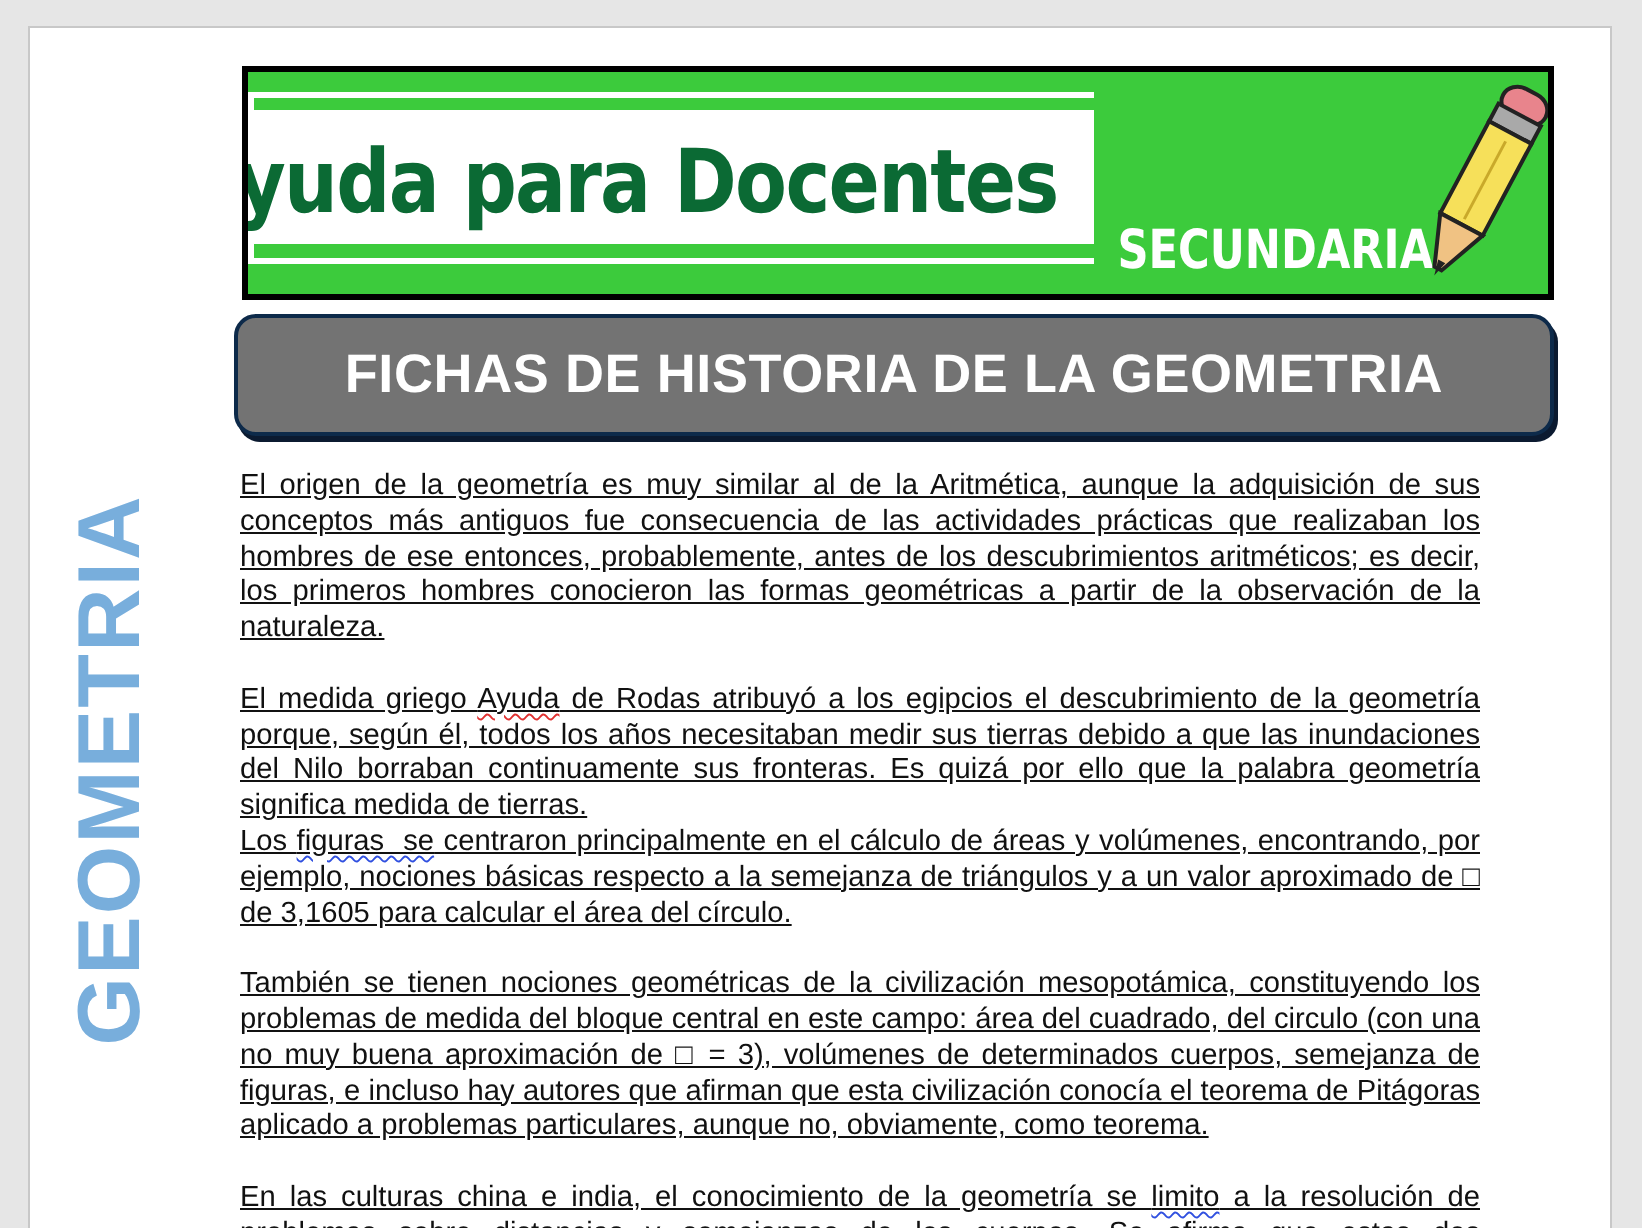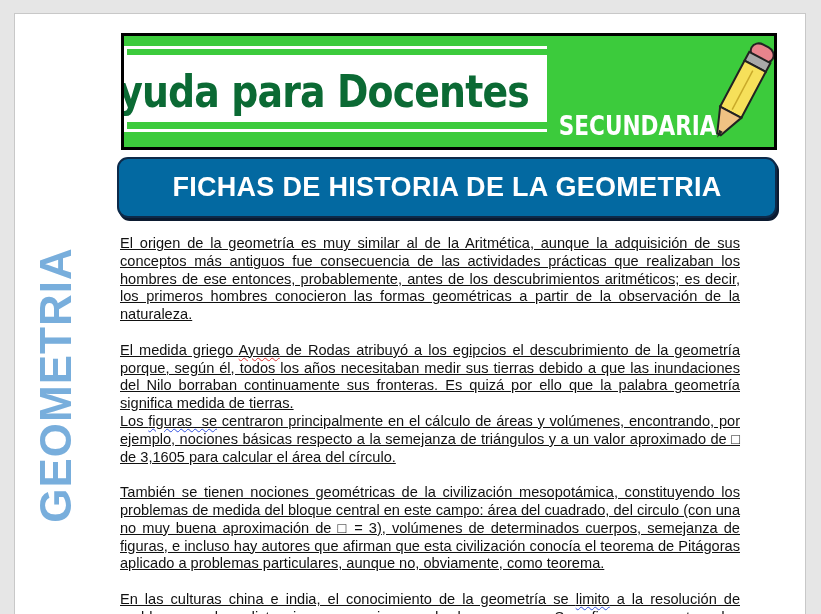--- a/index.html
+++ b/index.html
@@ -63,21 +63,21 @@
   }
   .secundaria span {
     font-family:"DejaVu Sans", sans-serif; font-weight:bold; font-size:27px;
     color:#fff; transform:scaleX(0.8); display:block; white-space:nowrap;
   }
   .pencil { position:absolute; left:583px; top:0px; width:70px; height:111px; }
 
   
   .title-box {
     position:absolute; left:117px; top:157px; width:660px; height:61px;
-    background:#0369a1; border:2px solid #0d2a4a; border-radius:11px;
+    background:#737373; border:2px solid #0d2a4a; border-radius:11px;
     box-sizing:border-box;
     box-shadow:2px 3px 0 #0b1a30;
     display:flex; align-items:center; justify-content:center;
   }
   .title-box span {
     color:#fff; font-family:"Liberation Sans", sans-serif; font-weight:bold;
     font-size:27px; letter-spacing:0.3px; white-space:nowrap;
   }
 
   

